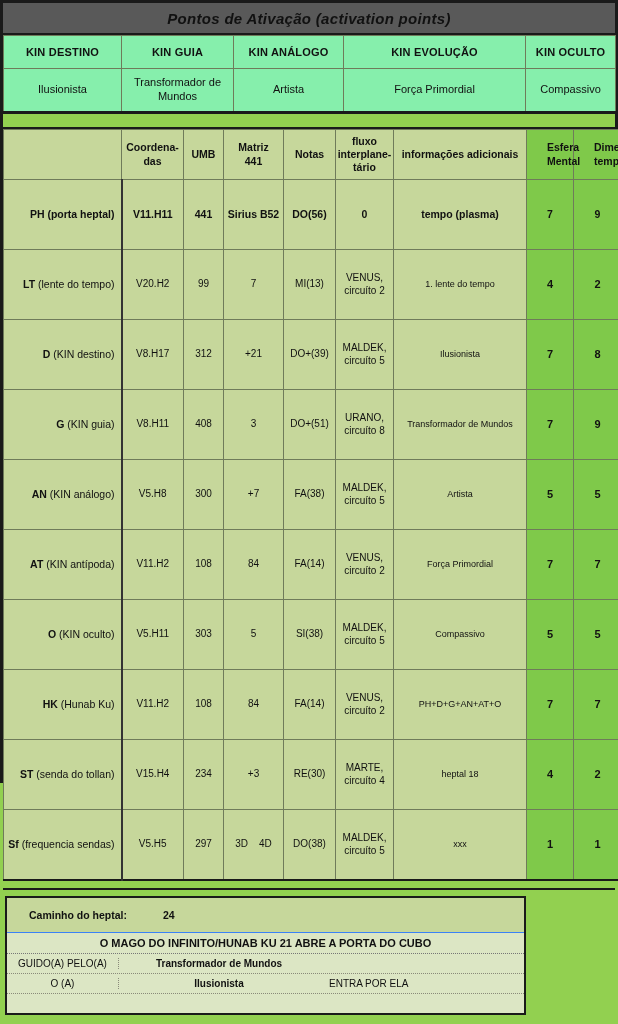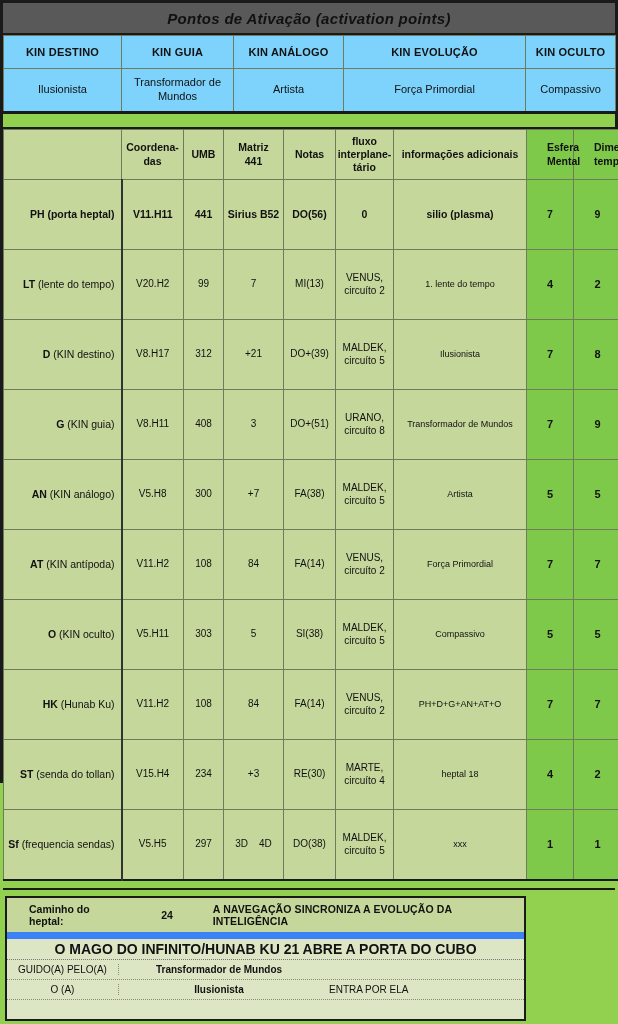--- a/index.html
+++ b/index.html
@@ -34,21 +34,21 @@
     height:25px;background:#92D050;
     border-bottom:2px solid #1a1a1a;
     display:flex;align-items:center;justify-content:center;
   }
   .sub-bar .t{font-size:12px;font-weight:bold;color:#111;}
 
   
   table{border-collapse:collapse;width:100%;table-layout:fixed;}
   .kin-table td{
     border:1px solid #6f7b5a;
-    background:#7dd3fc;
+    background:#86efac;
     text-align:center;
     color:#111;
   }
   .kin-table tr.head td{
     height:30px;font-size:11px;font-weight:bold;letter-spacing:.2px;
   }
   .kin-table tr.val td{
     height:40px;font-size:11px;font-weight:normal;line-height:1.25;
   }
   .kin-table{border-bottom:2px solid #1a1a1a;}
@@ -92,33 +92,33 @@
     box-sizing:border-box;
   }
   .footer-box{
     width:521px;
     border:2px solid #1a1a1a;
     box-sizing:border-box;
     background:#C6D79B;
   }
   .heptal-row{
     height:34px;background:#C6D79B;
-    border-bottom:7px solid #3b82f6;
+    border-bottom:1px solid #3b82f6;
     display:flex;align-items:center;
     font-size:10.5px;font-weight:bold;color:#111;
   }
   .heptal-row .lbl{margin-left:22px;}
   .heptal-row .num{margin-left:36px;}
   .heptal-row .msg{margin-left:40px;font-weight:bold;letter-spacing:.1px;}
 
   .mago-row{
     height:20px;background:#DCE6C4;
     border-bottom:1px dotted #777;
     display:flex;align-items:center;justify-content:center;
-    font-size:14px;font-weight:bold;color:#111;
+    font-size:11px;font-weight:bold;color:#111;
   }
   .f-row{
     display:flex;align-items:center;
     background:#DCE6C4;
     border-bottom:1px dotted #8a8a7a;
     height:19px;
     font-size:10px;color:#111;
   }
   .f-row:last-child{border-bottom:none;}
   .f-row .fl{
@@ -195,21 +195,21 @@
       </tr>
     </tbody>
     <tbody id="data-rows">
         <tr class="drow ph">
           <td class="rowlabel"><b>PH</b> (porta heptal)</td>
           <td>V11.H11</td>
           <td>441</td>
           <td>Sirius B52</td>
           <td>DO(56)</td>
           <td>0</td>
-          <td class="info">silio  (plasma)</td>
+          <td class="info">tempo  (plasma)</td>
           <td class="accent">7</td>
           <td class="accent">9</td>
         </tr>
         <tr class="drow">
           <td class="rowlabel"><b>LT</b> (lente do tempo)</td>
           <td>V20.H2</td>
           <td>99</td>
           <td>7</td>
           <td>MI(13)</td>
           <td>VENUS,<br>circuíto 2</td>
@@ -309,21 +309,20 @@
   </table>
 
   <div class="gap"></div>
 
   <div class="footer-wrap">
     <div class="footer-box">
 
       <div class="heptal-row">
         <span class="lbl">Caminho do heptal:</span>
         <span class="num">24</span>
-        <span class="msg">A NAVEGAÇÃO SINCRONIZA A EVOLUÇÃO DA INTELIGÊNCIA</span>
       </div>
 
       <div class="mago-row">O MAGO DO INFINITO/HUNAB KU 21 ABRE A PORTA DO CUBO</div>
 
       <div id="footer-rows">
           <div class="f-row">
             <span class="fl">GUIDO(A) PELO(A)</span>
             <span class="fv">Transformador de Mundos</span>
             <span class="fx"></span>
           </div>

